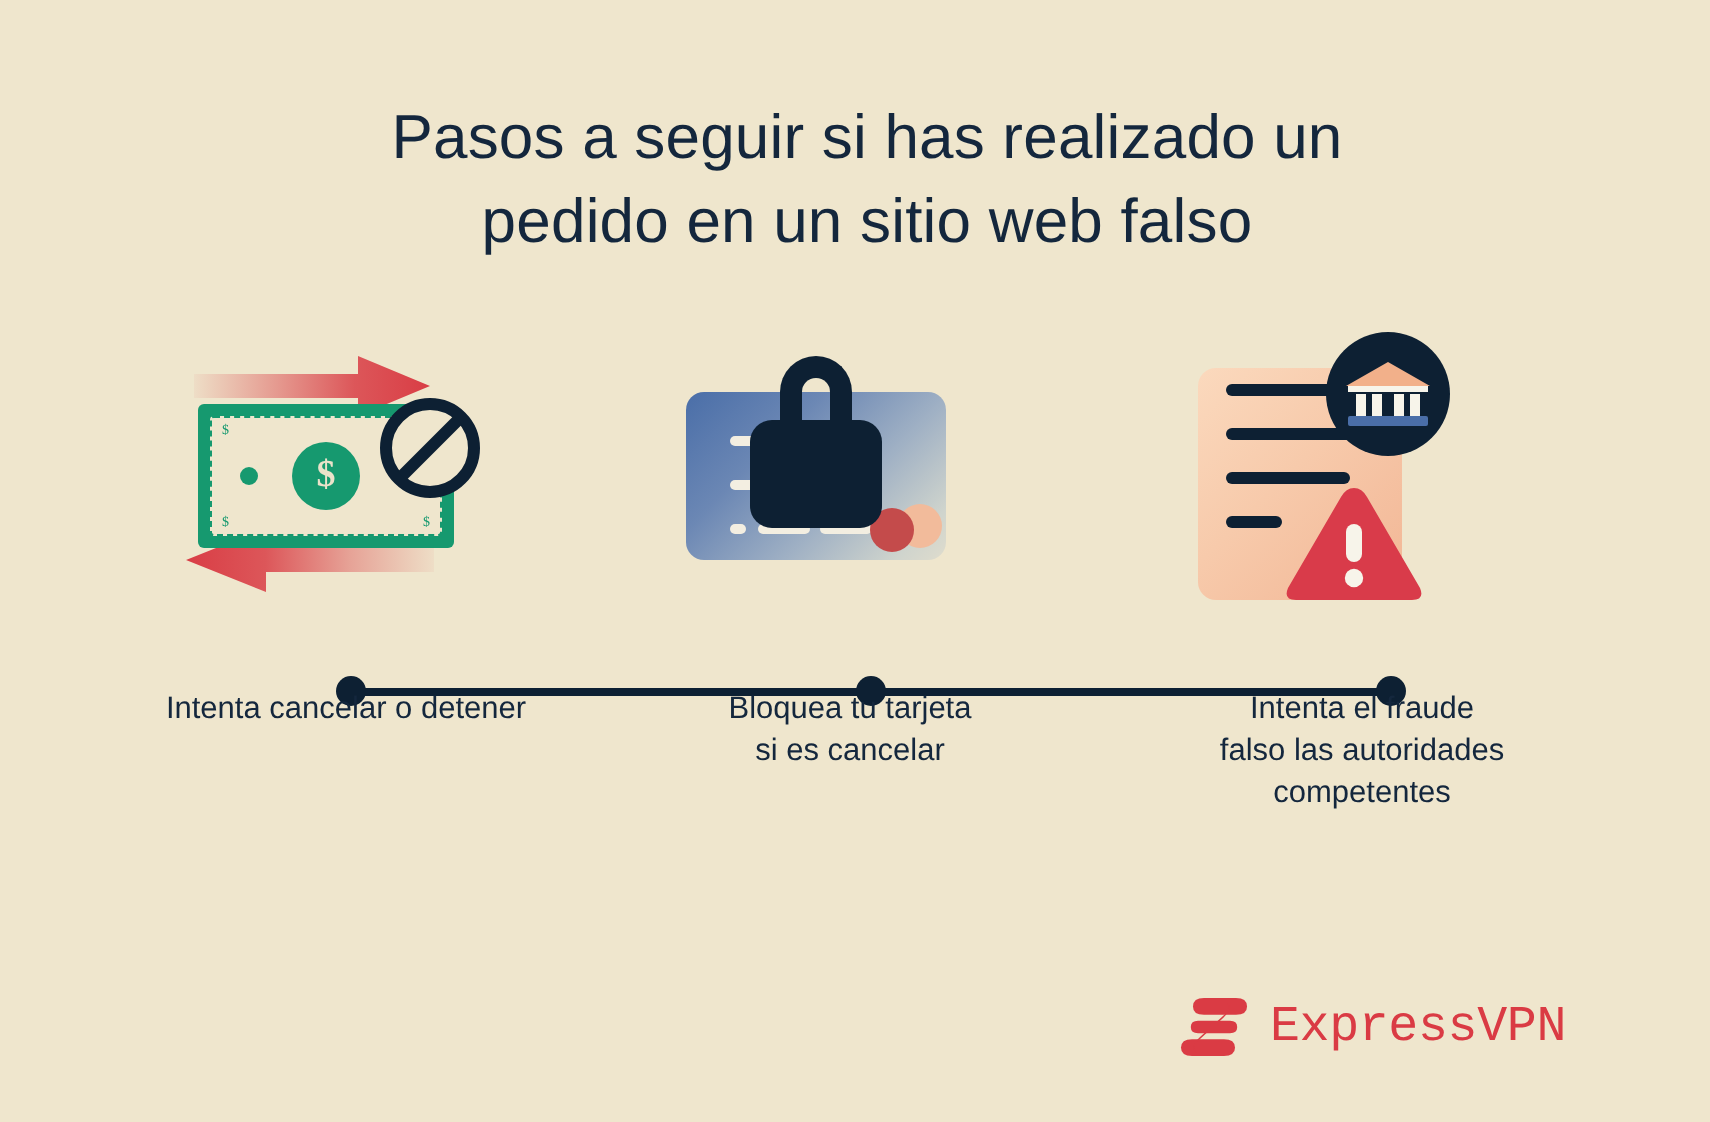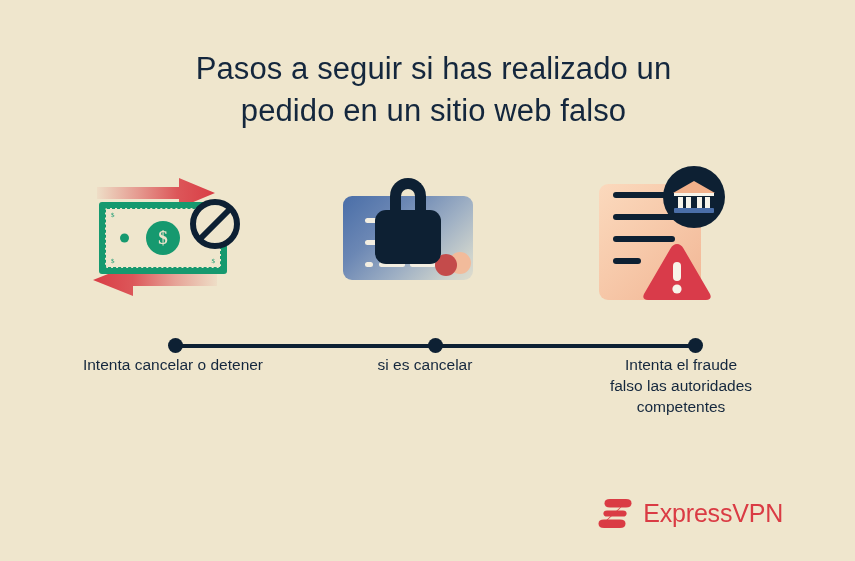--- a/index.html
+++ b/index.html
@@ -225,21 +225,21 @@
     border-radius:50%;
     background:#0d2033;
   }
   .tl-dot.d1 { left:-7px; }
   .tl-dot.d2 { left:253px; }
   .tl-dot.d3 { left:513px; }
 
   
   .captions {
     position:absolute;
-    top:354px;
+    top:344px;
     left:0;
     width:855px;
     height:70px;
   }
   .caption {
     position:absolute;
     top:0;
     width:250px;
     text-align:center;
     font-size:15.5px;
@@ -256,21 +256,21 @@
     position:absolute;
     right:72px;
     bottom:30px;
     height:36px;
     display:flex;
     align-items:center;
     gap:11px;
   }
   .logo-mark { width:34px; height:31px; }
   .logo-text {
-    font-family:Liberation Sans, sans-serif;
+    font-family:Liberation Mono, monospace;
     font-size:25px;
     color:#da3b44;
     letter-spacing:-0.2px;
     white-space:nowrap;
   }
 </style>
 </head>
 <body>
 
 <div id="infographic">
@@ -396,20 +396,21 @@
     <div class="tl-dot d3"></div>
   </div>
 
   <div class="captions">
 
     <div class="caption c1">
       <span>Intenta cancelar o detener</span>
     </div>
 
     <div class="caption c2">
+      <span>Bloquea tu tarjeta</span>
       <span>si es cancelar</span>
     </div>
 
     <div class="caption c3">
       <span>Intenta el fraude</span>
       <span>falso las autoridades</span>
       <span>competentes</span>
     </div>
 
   </div>

